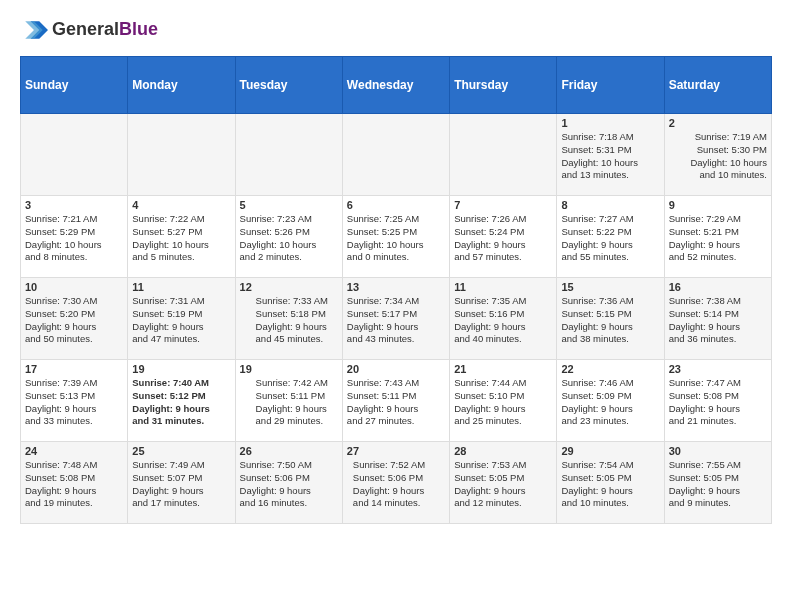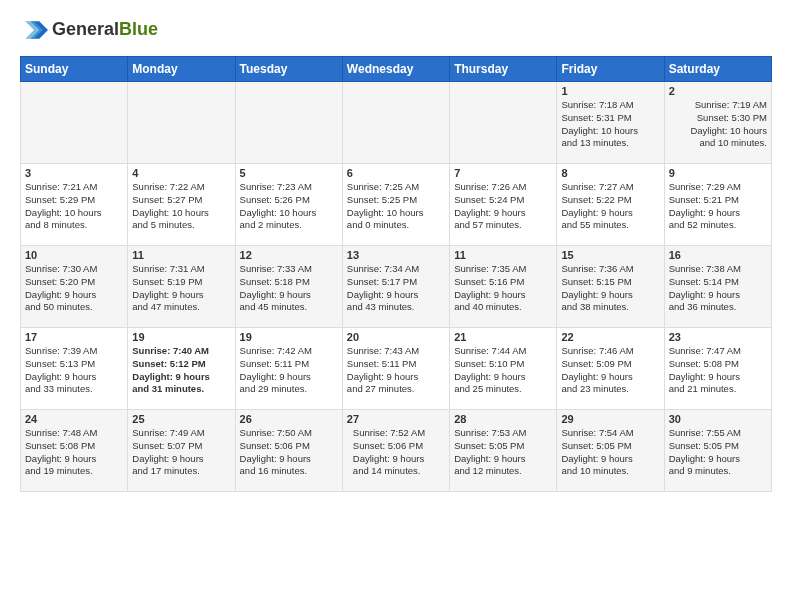--- a/index.html
+++ b/index.html
@@ -43,21 +43,21 @@
     }
     table {
       width: 100%;
       border-collapse: collapse;
       table-layout: fixed;
     }
     thead tr th {
       background: #2a6fc9;
       color: white;
       font-size: 12px;
-      padding: 5px 4px;
+      padding: 21px 4px;
       text-align: left;
       font-weight: bold;
       border: 1px solid #1a5ab0;
     }
     tbody tr td {
       vertical-align: top;
       font-size: 9.5px;
       color: #333;
       padding: 3px 4px;
       border: 1px solid #ddd;
@@ -86,21 +86,21 @@
 <body>
 
 <div class="container">
   <div class="header">
     <div class="logo">
       <svg class="logo-icon" viewBox="0 0 32 32">
         <polygon points="22,6 32,16 22,26 12,26 22,16 12,6" fill="#1a6bc4"></polygon>
         <polygon points="16,6 26,16 16,26 6,26 16,16 6,6" fill="#4a9fd4" opacity="0.7"></polygon>
       </svg>
       <div>
-        <div style="font-size:18px;font-weight:bold;color:#333;line-height:1.1;">General<span style="color:#4d7c0f;text-align:center;">Blue</span></div>
+        <div style="font-size:18px;font-weight:bold;color:#333;line-height:1.1;">General<span style="color:#701a75;text-align:center;">Blue</span></div>
       </div>
     </div>
     <div class="title-block">
       <div class="month-title"></div>
       <div class="subtitle"></div>
     </div>
   </div>
 
   <table>
     <thead>
@@ -197,21 +197,21 @@
           </td>
           <td>
             <span class="day-num">11</span>
             <div class="day-info" style="white-space: pre-line;">Sunrise: 7:31 AM
 Sunset: 5:19 PM
 Daylight: 9 hours
 and 47 minutes.</div>
           </td>
           <td>
             <span class="day-num">12</span>
-            <div class="day-info" style="white-space: pre-line;">Sunrise: 7:33 AM
+            <div class="day-info" style="white-space: pre-line; margin-left: 16px;">Sunrise: 7:33 AM
 Sunset: 5:18 PM
 Daylight: 9 hours
 and 45 minutes.</div>
           </td>
           <td>
             <span class="day-num">13</span>
             <div class="day-info" style="white-space: pre-line;">Sunrise: 7:34 AM
 Sunset: 5:17 PM
 Daylight: 9 hours
 and 43 minutes.</div>
@@ -248,21 +248,21 @@
           </td>
           <td>
             <span class="day-num">19</span>
             <div class="day-info" style="white-space: pre-line; font-weight: bold;">Sunrise: 7:40 AM
 Sunset: 5:12 PM
 Daylight: 9 hours
 and 31 minutes.</div>
           </td>
           <td>
             <span class="day-num">19</span>
-            <div class="day-info" style="white-space: pre-line;">Sunrise: 7:42 AM
+            <div class="day-info" style="white-space: pre-line; margin-left: 16px;">Sunrise: 7:42 AM
 Sunset: 5:11 PM
 Daylight: 9 hours
 and 29 minutes.</div>
           </td>
           <td>
             <span class="day-num">20</span>
             <div class="day-info" style="white-space: pre-line;">Sunrise: 7:43 AM
 Sunset: 5:11 PM
 Daylight: 9 hours
 and 27 minutes.</div>

